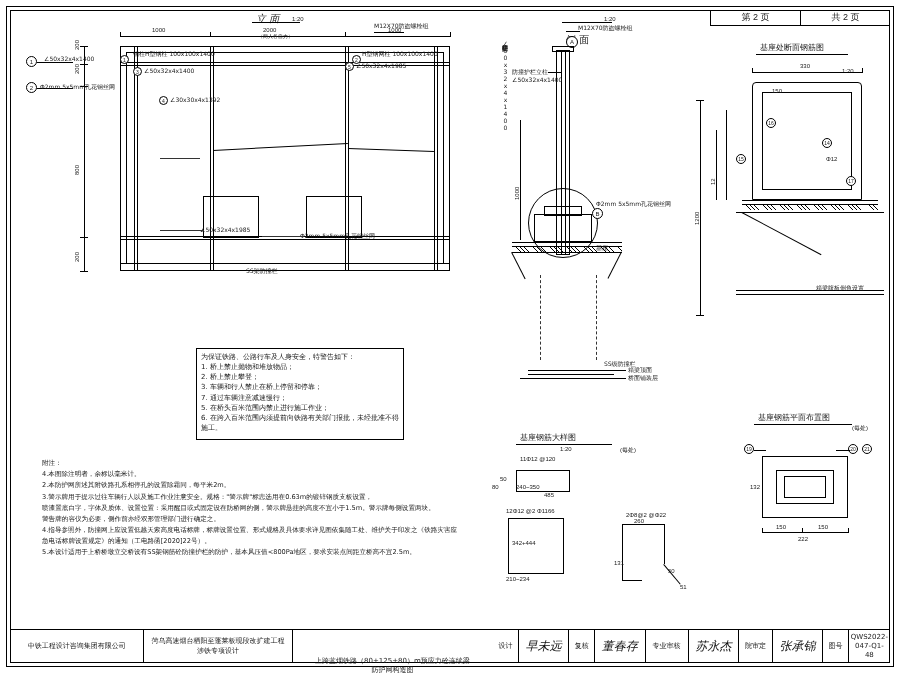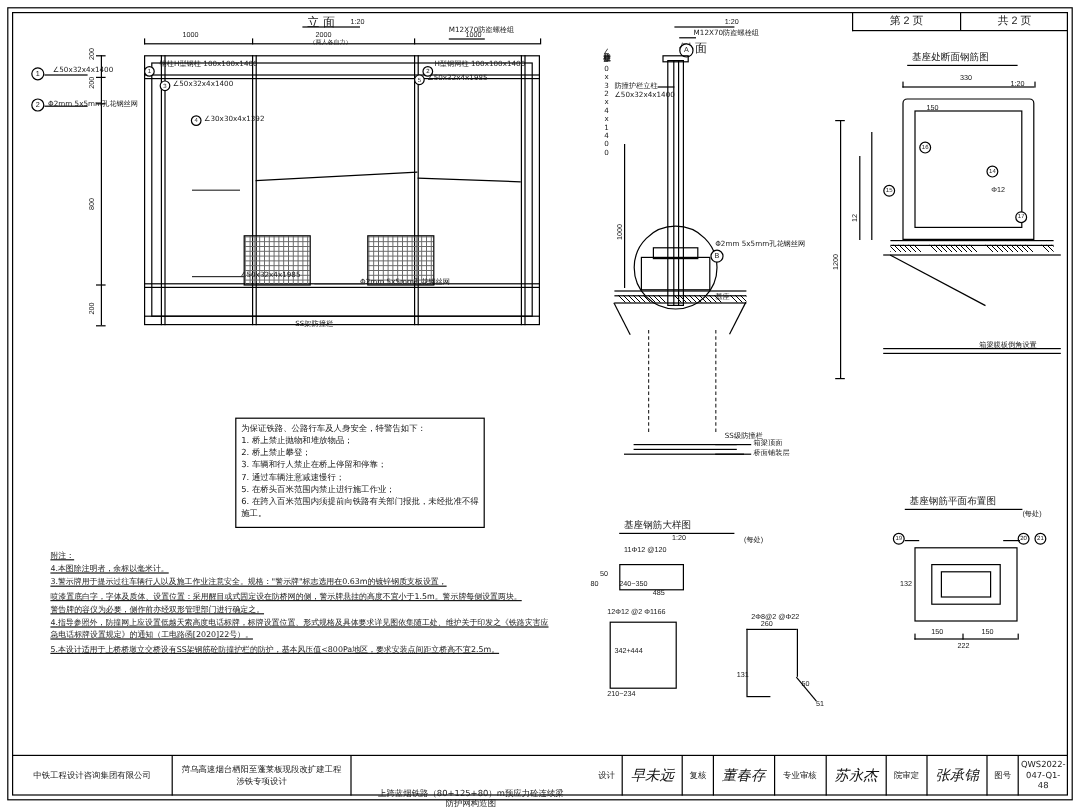--- a/index.html
+++ b/index.html
@@ -44,21 +44,21 @@
 
 <div id="sheet">
   <div class="frame"></div>
   <div class="inner"></div>
 
   <div class="pagebox">
     <div>第 2 页</div>
     <div>共 2 页</div>
   </div>
 
-  <div class="ttl" style="left:256px;top:12px;">立 面</div>
+  <div class="ttl" style="left:256px;top:12px;font-style:italic;">立 面</div>
   <div class="scale" style="left:292px;top:16px;">1:20</div>
   <div class="ln h1" style="left:252px;top:22px;width:48px;"></div>
 
   <div class="dim" style="left:120px;top:36px;width:330px;"></div>
   <div class="tick" style="left:120px;top:32px;"></div>
   <div class="tick" style="left:210px;top:32px;"></div>
   <div class="tick" style="left:345px;top:32px;"></div>
   <div class="tick" style="left:450px;top:32px;"></div>
   <div class="lbl" style="left:152px;top:27px;">1000</div>
   <div class="lbl" style="left:263px;top:27px;">2000</div>
@@ -261,23 +261,24 @@
   <div class="warnbox" style="left:196px;top:348px;width:208px;height:92px;">
     <div>为保证铁路、公路行车及人身安全，特警告如下：</div>
     <div>1. 桥上禁止抛物和堆放物品；</div>
     <div>2. 桥上禁止攀登；</div>
     <div>3. 车辆和行人禁止在桥上停留和停靠；</div>
     <div>7. 通过车辆注意减速慢行；</div>
     <div>5. 在桥头百米范围内禁止进行施工作业；</div>
     <div>6. 在跨入百米范围内须提前向铁路有关部门报批，未经批准不得施工。</div>
   </div>
 
-  <div class="notes" style="left:42px;top:458px;text-decoration:underline;">
+  <div class="notes" style="left:42px;top:458px;">
     <p>附注：</p>
     <p>4.本图除注明者，余标以毫米计。</p>
+    <p>2.本防护网所述其附铁路孔系相停孔的设置除霜同，每平米2m。</p>
     <p>3.警示牌用于提示过往车辆行人以及施工作业注意安全。规格："警示牌"标志选用在0.63m的镀锌钢质支板设置，</p>
     <p>喷漆置底白字，字体及质体、设置位置：采用醒目或式固定设在防桥网的侧，警示牌悬挂的高度不宜小于1.5m。警示牌每侧设置两块。</p>
     <p>警告牌的容仪为必要，侧作前亦经双形管理部门进行确定之。</p>
     <p>4.指导参照外，防撞网上应设置低越天索高度电话标牌，标牌设置位置、形式规格及具体要求详见图依集随工处、维护关于印发之《铁路灾害应急电话标牌设置规定》的通知（工电路函[2020]22号）。</p>
     <p>5.本设计适用于上桥桥墩立交桥设有SS架钢筋砼防撞护栏的防护，基本风压值&lt;800Pa地区，要求安装点间距立桥高不宜2.5m。</p>
   </div>
 
   <div class="tb">
     <div class="cell" style="width:138px;">中铁工程设计咨询集团有限公司</div>
     <div class="cell" style="width:152px;white-space:pre-line;">菏乌高速烟台栖阳至蓬莱板现段改扩建工程

